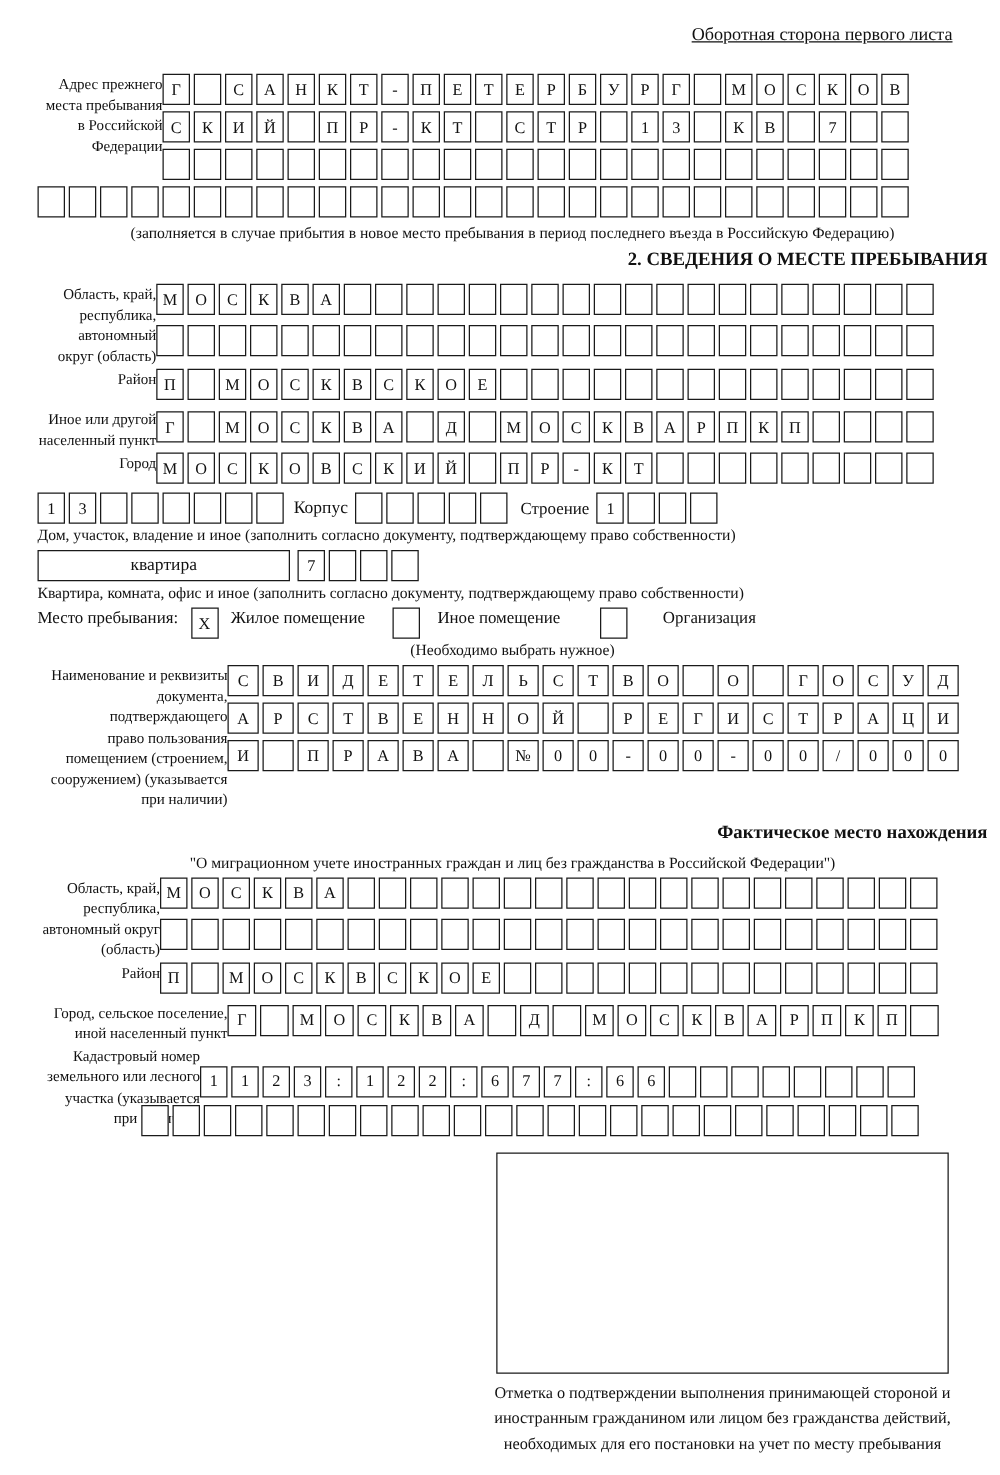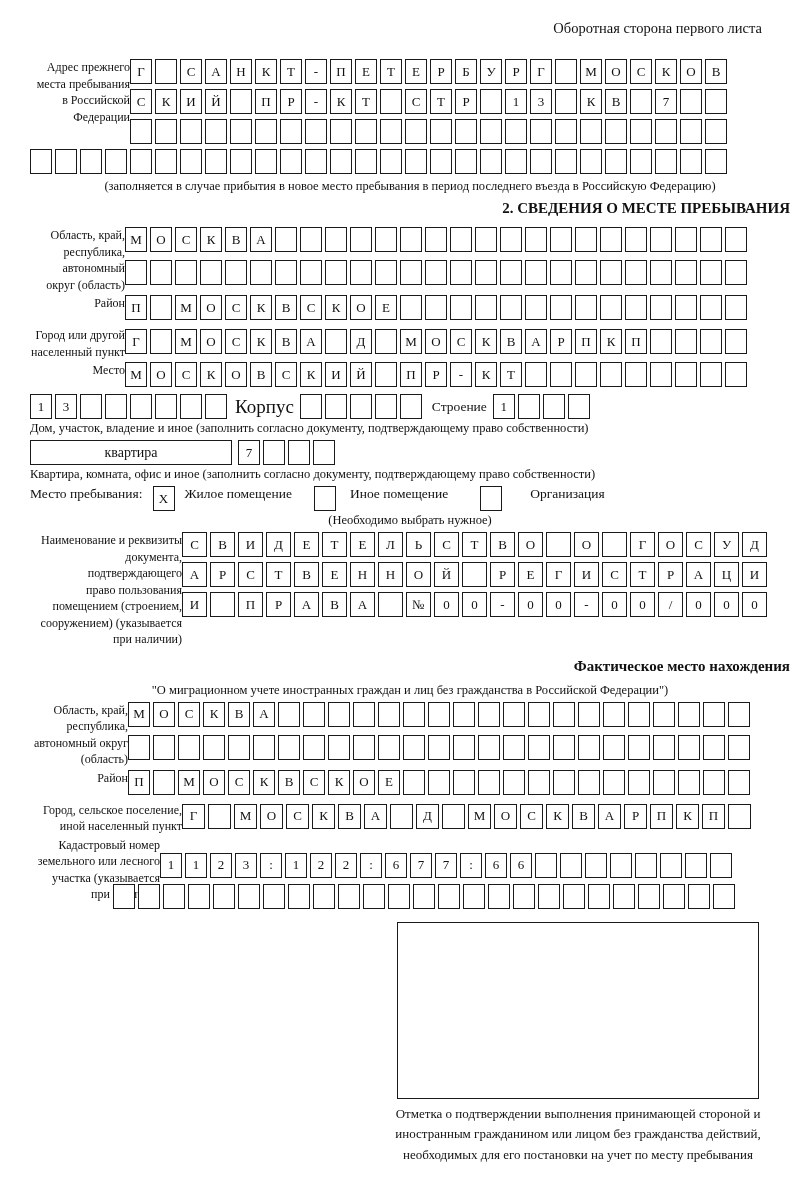--- a/index.html
+++ b/index.html
@@ -1,19 +1,19 @@
 <!DOCTYPE html>
 <html><head>
 <meta charset="utf-8">
 <style>
   html,body{margin:0;padding:0;background:#fff;}
   body{width:800px;height:1180px;overflow:hidden;color:#111;
        font-family:"Liberation Serif","DejaVu Serif",serif;}
   .page{padding:20px 10px 0 30px;box-sizing:border-box;width:800px;}
-  .hdr{text-align:right;padding-right:28px;font-size:14.5px;margin-bottom:22px;}
+  .hdr{text-align:right;padding-right:28px;font-size:14.5px;margin-bottom:22px;text-decoration:underline;}
 
   .formrow{display:flex;align-items:flex-start;text-align:right;}
   .lbl{font-size:12px;line-height:16.5px;white-space:pre-line;flex:0 0 auto;}
   .cellcol{flex:0 0 auto;}
   .cells{display:flex;gap:3px;margin-bottom:5px;}
   .cell{display:inline-flex;align-items:center;justify-content:center;
         width:20px;height:23px;border:1.5px solid #1a1a1a;
         font-size:13px;flex:0 0 auto;background:#fff;}
   .cells.p29 .cell{width:23px;}
   .cells.p27 .cell{width:21px;}
@@ -243,21 +243,21 @@
         <span class="cell"></span>
         <span class="cell"></span>
         <span class="cell"></span>
         <span class="cell"></span>
         <span class="cell"></span>
         <span class="cell"></span>
       </div>
   </div>
 
   <div class="formrow mb2">
-    <div class="lbl" style="width:95px;">Город или другой
+    <div class="lbl" style="width:95px;">Иное или другой
 населенный пункт</div>
     <div class="cells" style="margin-top:2px;">
         <span class="cell">Г</span>
         <span class="cell"></span>
         <span class="cell">М</span>
         <span class="cell">О</span>
         <span class="cell">С</span>
         <span class="cell">К</span>
         <span class="cell">В</span>
         <span class="cell">А</span>
@@ -275,21 +275,21 @@
         <span class="cell">К</span>
         <span class="cell">П</span>
         <span class="cell"></span>
         <span class="cell"></span>
         <span class="cell"></span>
         <span class="cell"></span>
       </div>
   </div>
 
   <div class="formrow mb2">
-    <div class="lbl" style="width:95px;">Место</div>
+    <div class="lbl" style="width:95px;">Город</div>
     <div class="cells">
         <span class="cell">М</span>
         <span class="cell">О</span>
         <span class="cell">С</span>
         <span class="cell">К</span>
         <span class="cell">О</span>
         <span class="cell">В</span>
         <span class="cell">С</span>
         <span class="cell">К</span>
         <span class="cell">И</span>
@@ -316,21 +316,21 @@
     <div class="cells" style="margin-bottom:0;margin-right:8px;">
         <span class="cell">1</span>
         <span class="cell">3</span>
         <span class="cell"></span>
         <span class="cell"></span>
         <span class="cell"></span>
         <span class="cell"></span>
         <span class="cell"></span>
         <span class="cell"></span>
       </div>
-    <span style="font-size:19px;margin-right:6px;">Корпус</span>
+    <span style="font-size:14px;margin-right:6px;">Корпус</span>
     <div class="cells" style="margin-bottom:0;margin-right:10px;">
         <span class="cell"></span>
         <span class="cell"></span>
         <span class="cell"></span>
         <span class="cell"></span>
         <span class="cell"></span>
       </div>
     <span style="font-size:13.5px;margin-right:6px;">Строение</span>
     <div class="cells" style="margin-bottom:0;">
         <span class="cell">1</span>

